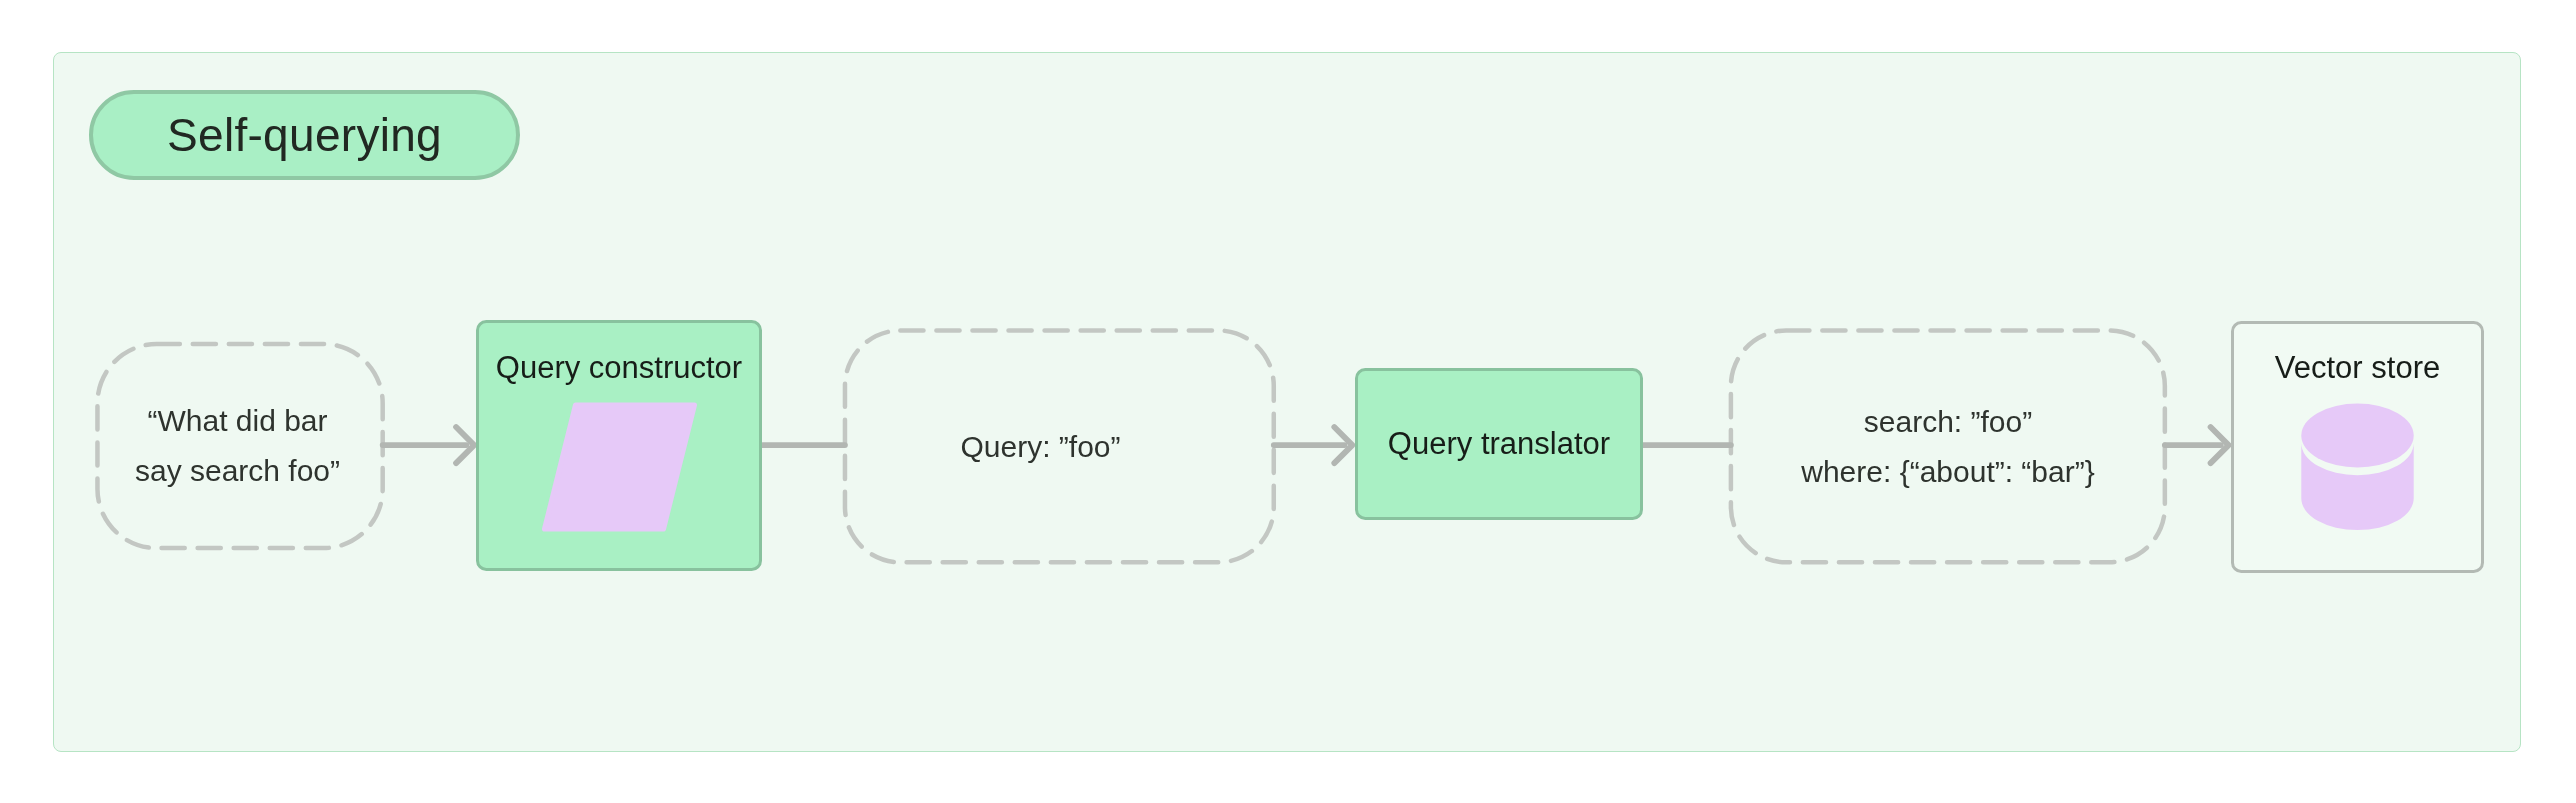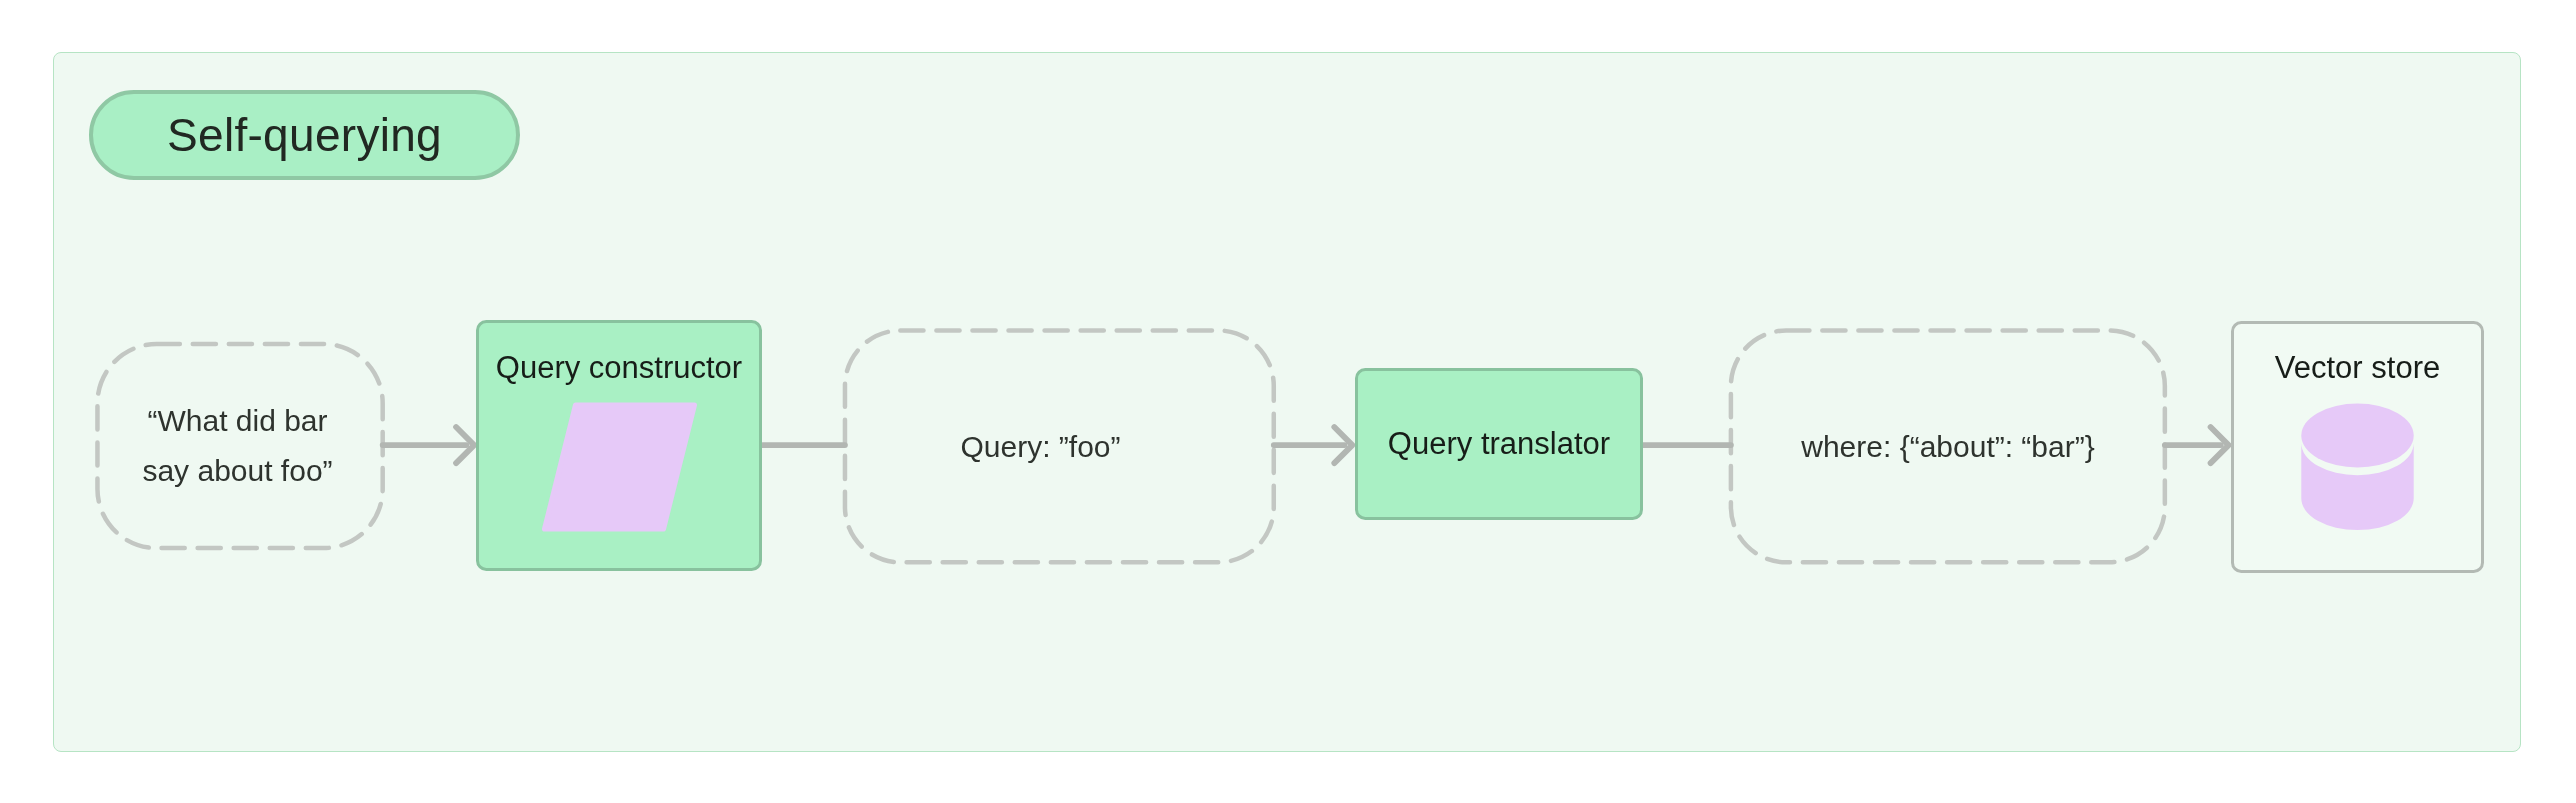--- a/index.html
+++ b/index.html
@@ -119,39 +119,40 @@
         <line x1="1894" y1="609" x2="2004" y2="609"></line>
         <path d="M1988,581 L2016,609 L1988,637"></path>
         <line x1="2467" y1="609" x2="2604" y2="609"></line>
         <line x1="3278" y1="609" x2="3365" y2="609"></line>
         <path d="M3349,581 L3377,609 L3349,637"></path>
       </g>
     </svg>
 
     <div class="dashed-text n1">
       <span>“What did bar</span>
-      <span>say about foo”</span>
+      <span>say search foo”</span>
     </div>
 
     <div class="solid-box qc">
       <div class="box-label">Query constructor</div>
       <svg class="icon" width="155" height="130" viewBox="0 0 240 200">
         <path d="M52,4 L236,4 L188,196 L4,196 Z" fill="#e6c9f8" stroke="#e6c9f8" stroke-width="8" stroke-linejoin="round"></path>
       </svg>
     </div>
 
     <div class="dashed-text n2">
       <span>Query: ”foo”</span>
     </div>
 
     <div class="solid-box qt">
       <div class="box-label">Query translator</div>
     </div>
 
     <div class="dashed-text n3">
+      <span>search: ”foo”</span>
       <span>where: {“about”: “bar”}</span>
     </div>
 
     <div class="solid-box vs">
       <div class="box-label">Vector store</div>
       <svg class="icon" width="115" height="129" viewBox="0 0 180 200">
         <path d="M2,62 L2,148 A88,50 0 0 0 178,148 L178,62 A88,50 0 0 1 2,62 Z" fill="#e6c9f8"></path>
         <ellipse cx="90" cy="50" rx="88" ry="50" fill="#e6c9f8"></ellipse>
       </svg>
     </div>

